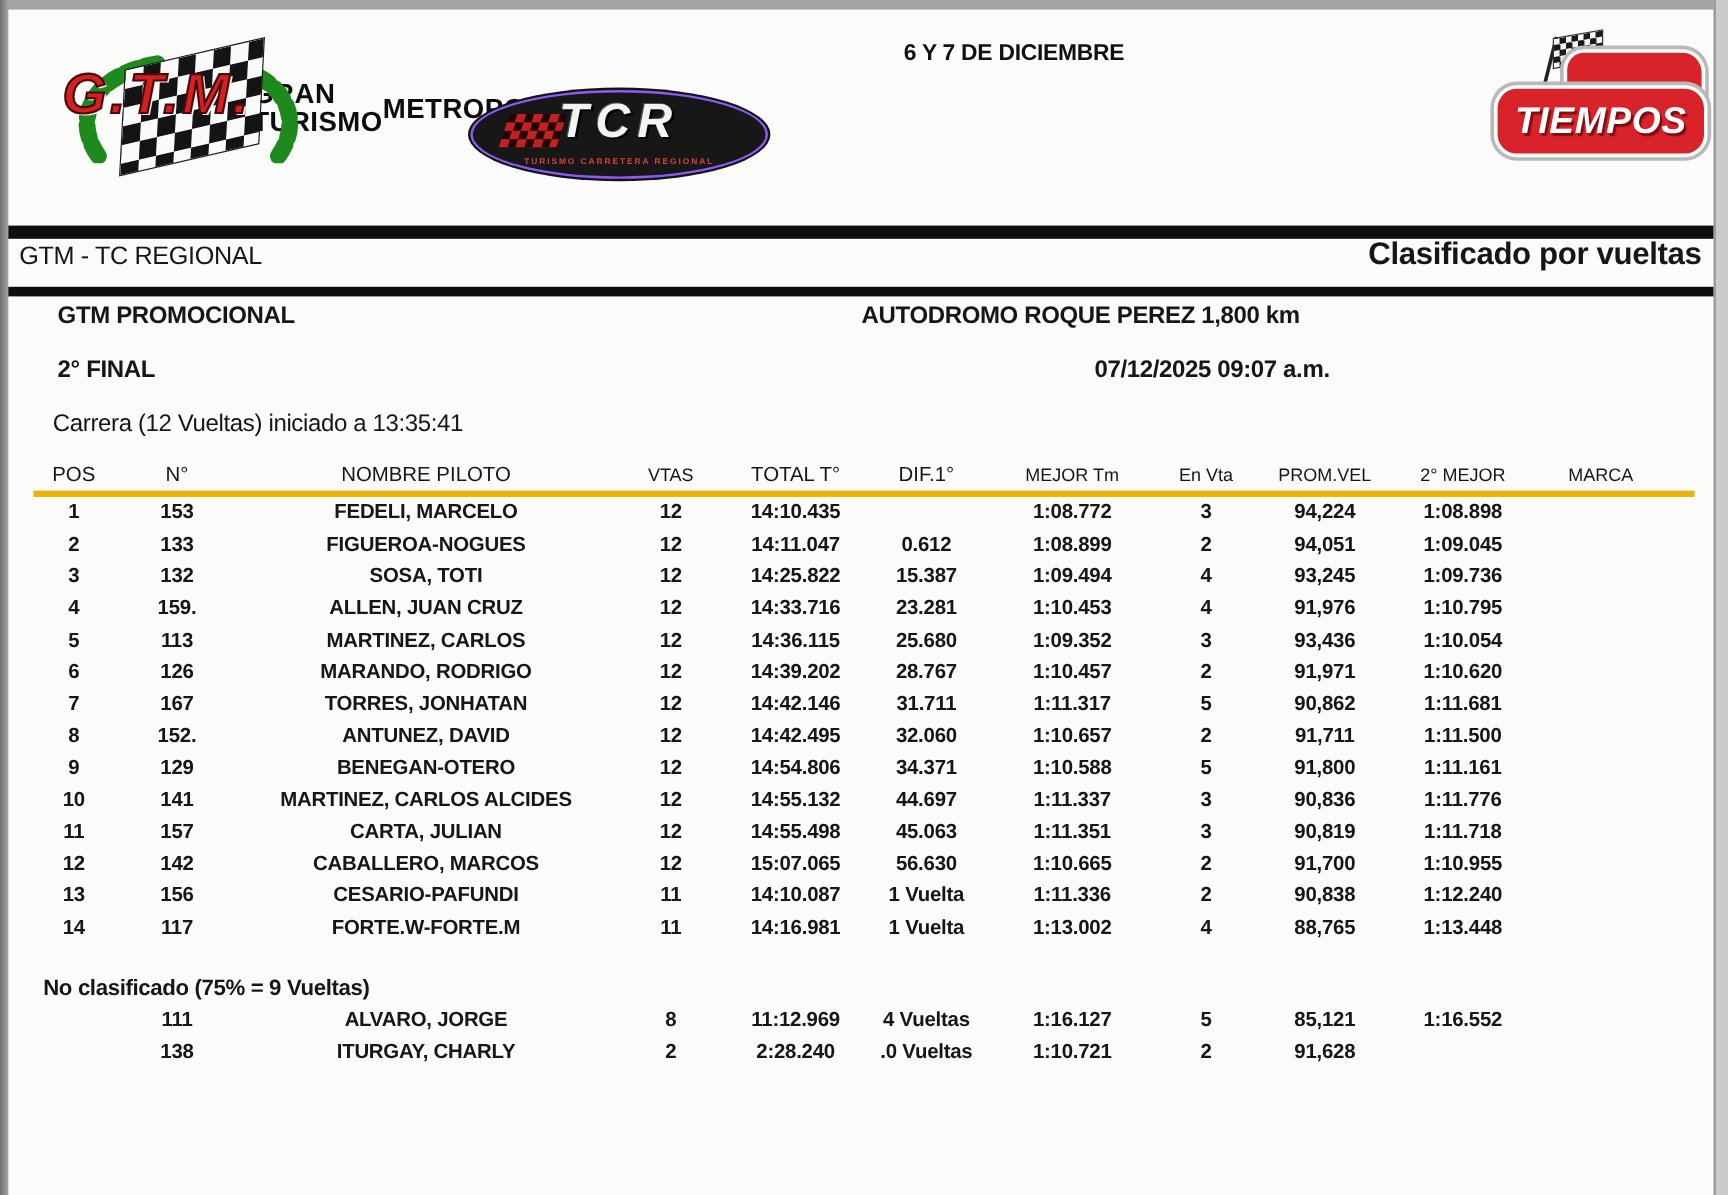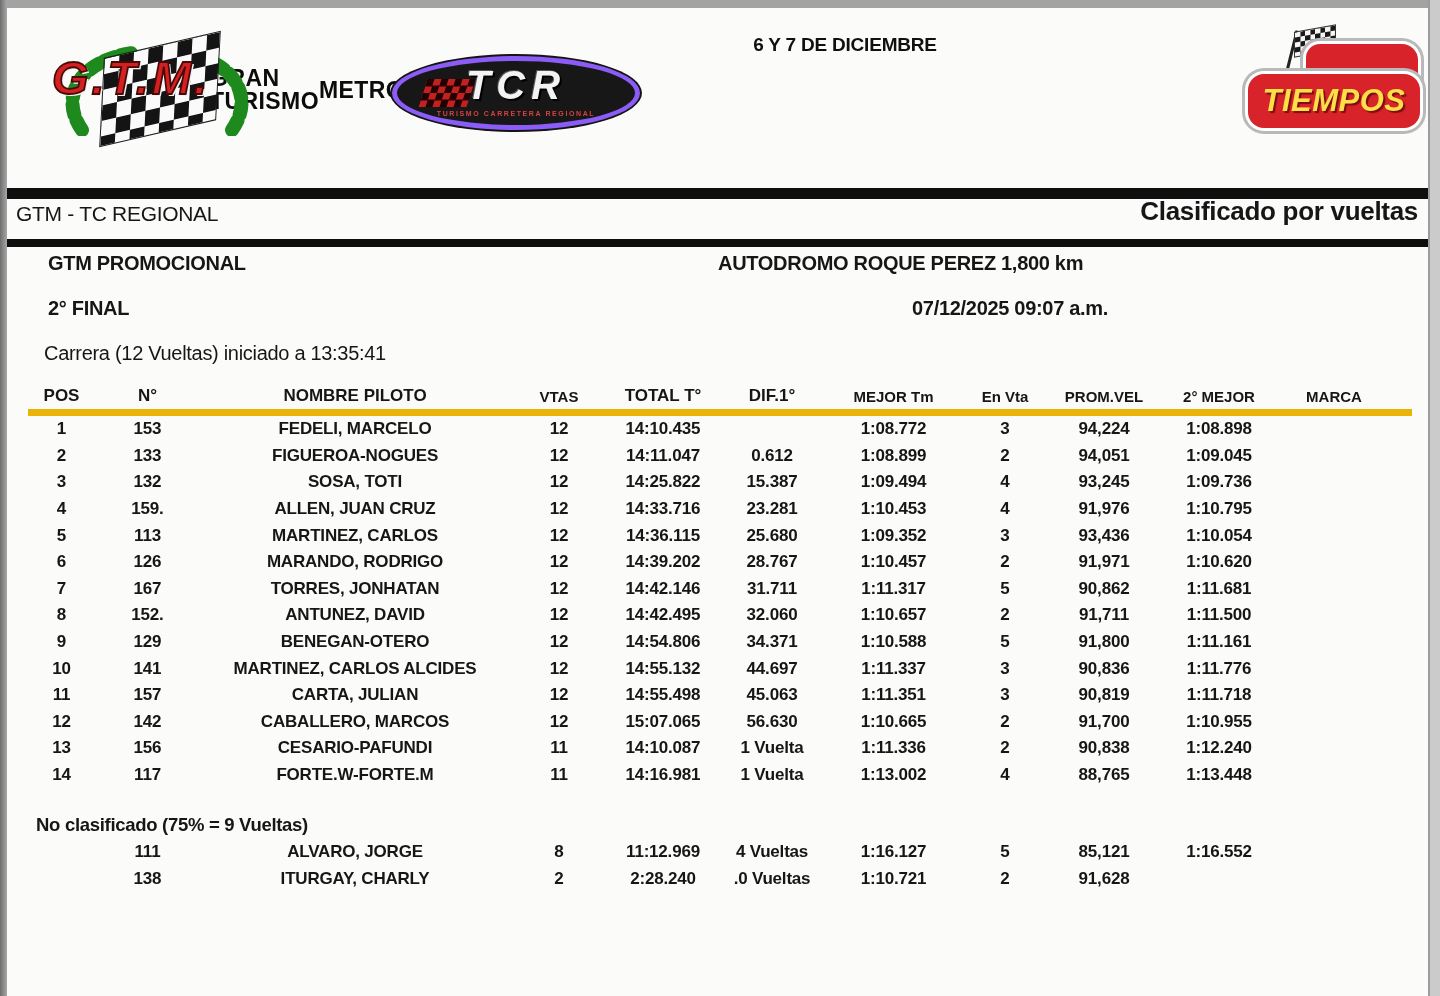--- a/index.html
+++ b/index.html
@@ -25,21 +25,21 @@
       background-image:conic-gradient(#141414 0 90deg,#fafafa 0 180deg,#141414 0 270deg,#fafafa 0);
       background-size:30px 30px; border:1px solid #1c1c1c;
       transform:rotate(-13deg) skewX(-16deg); }
   .gtm-acronym { position:relative; z-index:2; margin-top:-24px; font-size:47px; line-height:46px;
       font-weight:900; font-style:italic; letter-spacing:3px; color:#d32121;
       -webkit-text-stroke:1.8px #490909; text-shadow:2px 2px 0 #f2f2f2; }
   .gtm-line { font-size:23px; line-height:23px; font-weight:900; letter-spacing:0.4px; color:#0c0c0c; }
 
   .logo-tcr { position:absolute; left:392px; top:56px; width:248px; height:74px; }
   .tcr-ellipse { position:relative; width:100%; height:100%; border-radius:50%;
-      background:#171717; border:5px solid #8b5cf6; box-shadow:0 0 0 2px #141414; box-sizing:border-box; overflow:hidden; }
+      background:#171717; border:2px solid #8b5cf6; box-shadow:0 0 0 2px #141414; box-sizing:border-box; overflow:hidden;margin-top:19px; }
   .tcr-checker { position:absolute; left:26px; top:18px; width:48px; height:28px;
       background-image:conic-gradient(#c22 0 90deg,#200 0 180deg,#c22 0 270deg,#200 0);
       background-size:14px 14px; transform:skewX(-18deg); opacity:.95; }
   .tcr-text { position:absolute; left:0; right:0; top:2px; text-align:center;
       font-size:40px; font-weight:900; font-style:italic; letter-spacing:6px; color:#f3f3f3;
       text-shadow:2px 2px 0 #000, -1px -1px 0 #555; }
   .tcr-sub { position:absolute; left:0; right:0; bottom:8px; text-align:center;
       font-size:7px; font-weight:700; letter-spacing:1.6px; color:#d84040; }
 
   .event-text { position:absolute; left:610px; top:32px; width:470px; text-align:center;
@@ -49,21 +49,21 @@
   .tiempos-pole { position:absolute; left:42px; top:2px; width:3px; height:46px; background:#222; transform:rotate(14deg); }
   .tiempos-flagcloth { position:absolute; left:46px; top:0px; width:40px; height:24px;
       background-image:conic-gradient(#1a1a1a 0 90deg,#f5f5f5 0 180deg,#1a1a1a 0 270deg,#f5f5f5 0);
       background-size:10px 10px; border:1px solid #333; transform:skewY(-10deg); }
   .tiempos-hump { position:absolute; right:6px; top:16px; width:112px; height:36px; background:#d8232a;
       border-radius:14px 16px 0 0; box-shadow:0 0 0 3px #fff, 0 0 0 6px #b9b9b9; }
   .tiempos-body { position:absolute; left:0; bottom:4px; width:172px; height:54px; background:#d8232a;
       border-radius:16px; box-shadow:0 0 0 3px #fff, 0 0 0 6px #b9b9b9;
       display:flex; align-items:center; justify-content:center; }
   .tiempos-body span { font-size:31px; font-weight:900; font-style:italic; letter-spacing:0.5px;
-      color:#fde047; text-shadow:2px 2px 1px #7e0e13; }
+      color:#ffffff; text-shadow:2px 2px 1px #7e0e13; }
 
   
   .bar { position:absolute; left:0; width:1440px; background:#0e0e0e; }
   .bar1 { top:188px; height:11px; }
   .bar2 { top:239px; height:8px; }
   .titlebar-left { position:absolute; left:16px; top:202px; font-size:21px; font-weight:500; letter-spacing:-0.3px; }
   .titlebar-right { position:absolute; right:22px; top:196px; font-size:26px; font-weight:800; letter-spacing:-0.3px; }
 
   
   .info-line { position:absolute; font-size:20px; font-weight:600; letter-spacing:-0.3px; white-space:nowrap; }
@@ -72,21 +72,21 @@
   .i-session  { left:48px;  top:297px; }
   .i-datetime { left:877px; top:297px;margin-left:35px; }
   .i-race     { left:44px;  top:342px; font-weight:500; }
 
   
   .results-wrap { position:absolute; left:28px; top:386px; width:1384px; }
   table { border-collapse:collapse; table-layout:fixed; width:1384px; }
   col.c-pos{width:67px} col.c-num{width:105px} col.c-name{width:310px} col.c-vtas{width:98px}
   col.c-total{width:110px} col.c-dif{width:108px} col.c-mejor{width:135px} col.c-envta{width:88px}
   col.c-prom{width:110px} col.c-mejor2{width:120px} col.c-marca{width:110px} col.c-fill{width:23px}
-  thead th { padding:0 0 3px 0; font-weight:700; white-space:nowrap; border-bottom:7px solid #eab308; }
+  thead th { padding:0 0 3px 0; font-weight:400; white-space:nowrap; border-bottom:5px solid #eab308; }
   th.big { font-size:17px; } th.small { font-size:15px; }
   td { height:26.6px; padding:0; font-size:17px; font-weight:700; letter-spacing:-0.2px; white-space:nowrap; }
   .al-c { text-align:center; } .al-r { text-align:center; }
   .nc-label { margin:26px 0 2px 8px; font-size:18.5px; font-weight:800; letter-spacing:-0.3px; }
   .nc-table td { height:27px; }
 </style>
 </head>
 <body>
 
 <div class="page">

